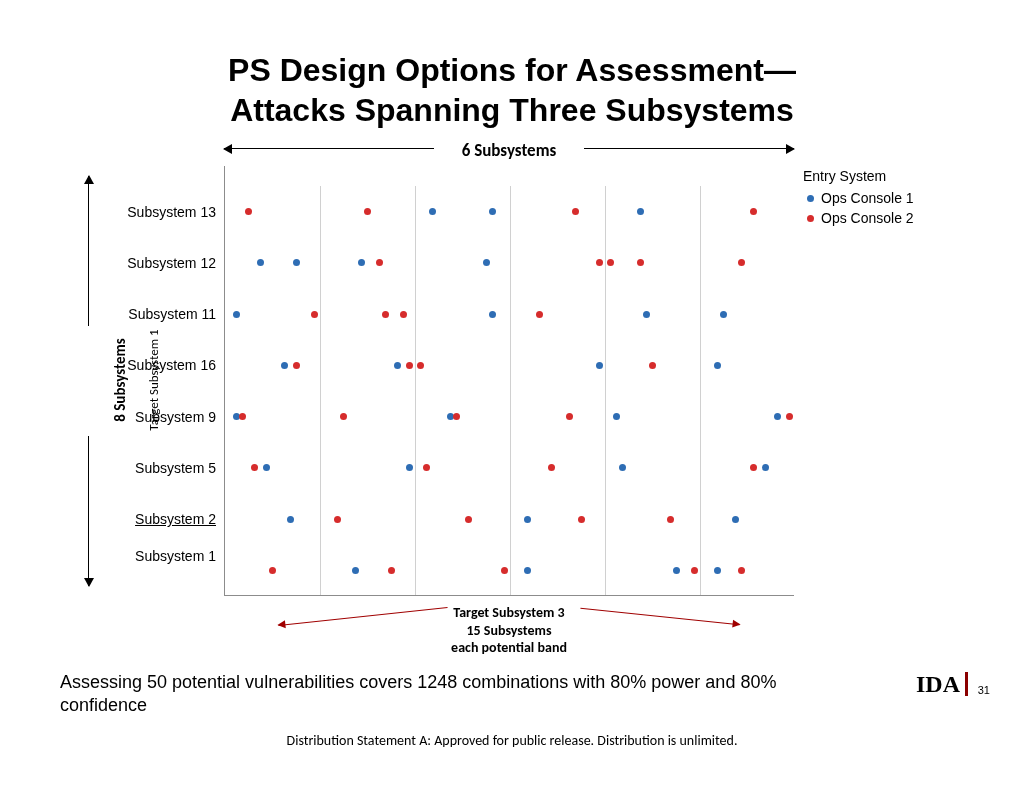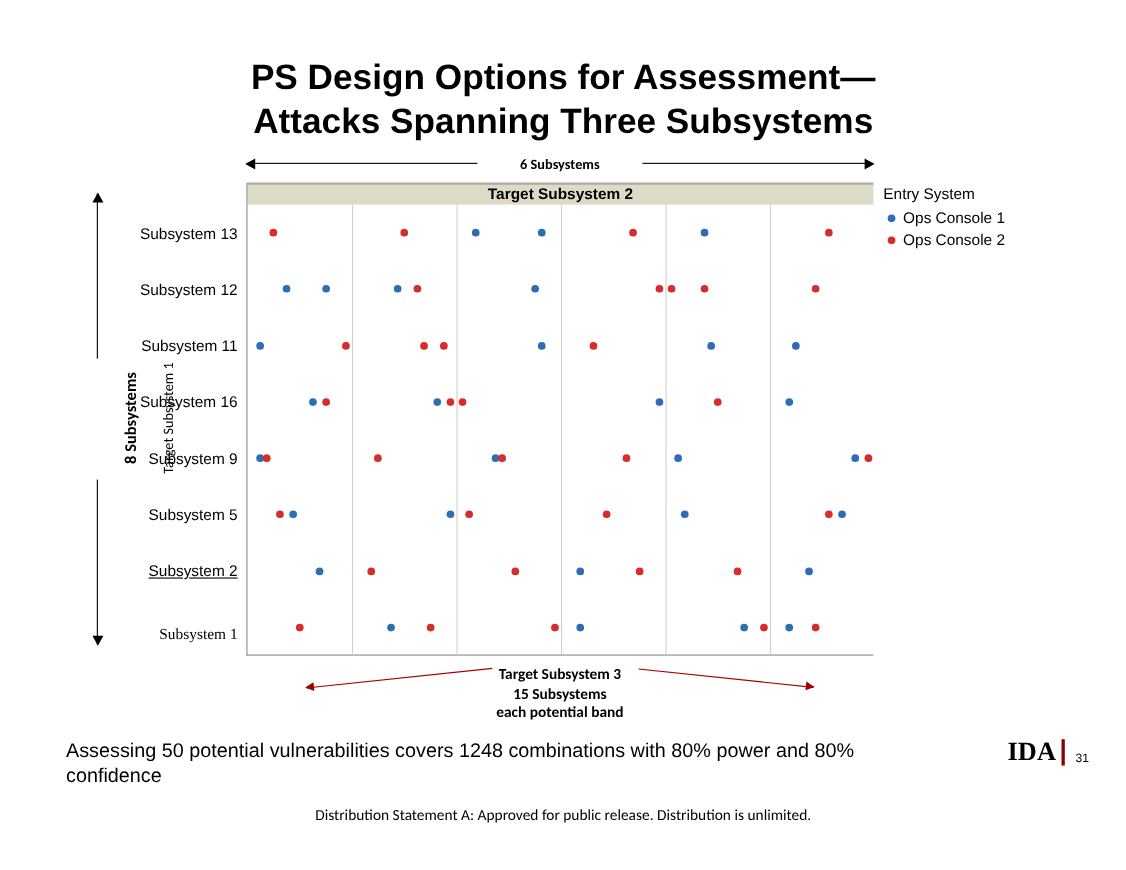--- a/index.html
+++ b/index.html
@@ -32,21 +32,21 @@
   
   .top-label-group {
     position: absolute;
     top: 140px;
     left: 224px;
     width: 570px;
     text-align: center;
   }
   .top-label-text {
     display: inline-block;
-    font-size: 13px;
+    font-size: 17px;
     font-weight: bold;
   }
   .top-arrow-left, .top-arrow-right {
     position: absolute;
     top: 8px;
     height: 1px;
     background: #000;
   }
   .top-arrow-left { left: 0; width: 210px; }
   .top-arrow-right { right: 0; width: 210px; }
@@ -271,25 +271,24 @@
   <div class="left-axis-small">Target Subsystem 1</div>
 
   <div class="ylabels" id="ylabels">
       <div class="ylabel" style="top: 25.625px;">Subsystem 13</div>
       <div class="ylabel" style="top: 76.875px;">Subsystem 12</div>
       <div class="ylabel" style="top: 128.125px;">Subsystem 11</div>
       <div class="ylabel" style="top: 179.375px;">Subsystem 16</div>
       <div class="ylabel" style="top: 230.625px;">Subsystem 9</div>
       <div class="ylabel" style="top: 281.875px;">Subsystem 5</div>
       <div class="ylabel" style="top: 333.125px; text-decoration: underline;">Subsystem 2</div>
-      <div class="ylabel" style="top: 392px; font-family: Liberation Serif, serif;">Subsystem 1</div>
+      <div class="ylabel" style="top: 370px;">Subsystem 1</div>
     </div>
 
   <div class="chart">
-    <div class="strip-header">Target Subsystem 2</div>
     <div class="plot" id="plot">
         <div class="vline" style="left: 95px;"></div>
         <div class="vline" style="left: 190px;"></div>
         <div class="vline" style="left: 285px;"></div>
         <div class="vline" style="left: 380px;"></div>
         <div class="vline" style="left: 475px;"></div>
         <div class="dot c2" style="left: 23.75px; top: 25.625px;"></div>
         <div class="dot c2" style="left: 142.5px; top: 25.625px;"></div>
         <div class="dot c1" style="left: 207.812px; top: 25.625px;"></div>
         <div class="dot c1" style="left: 267.188px; top: 25.625px;"></div>

